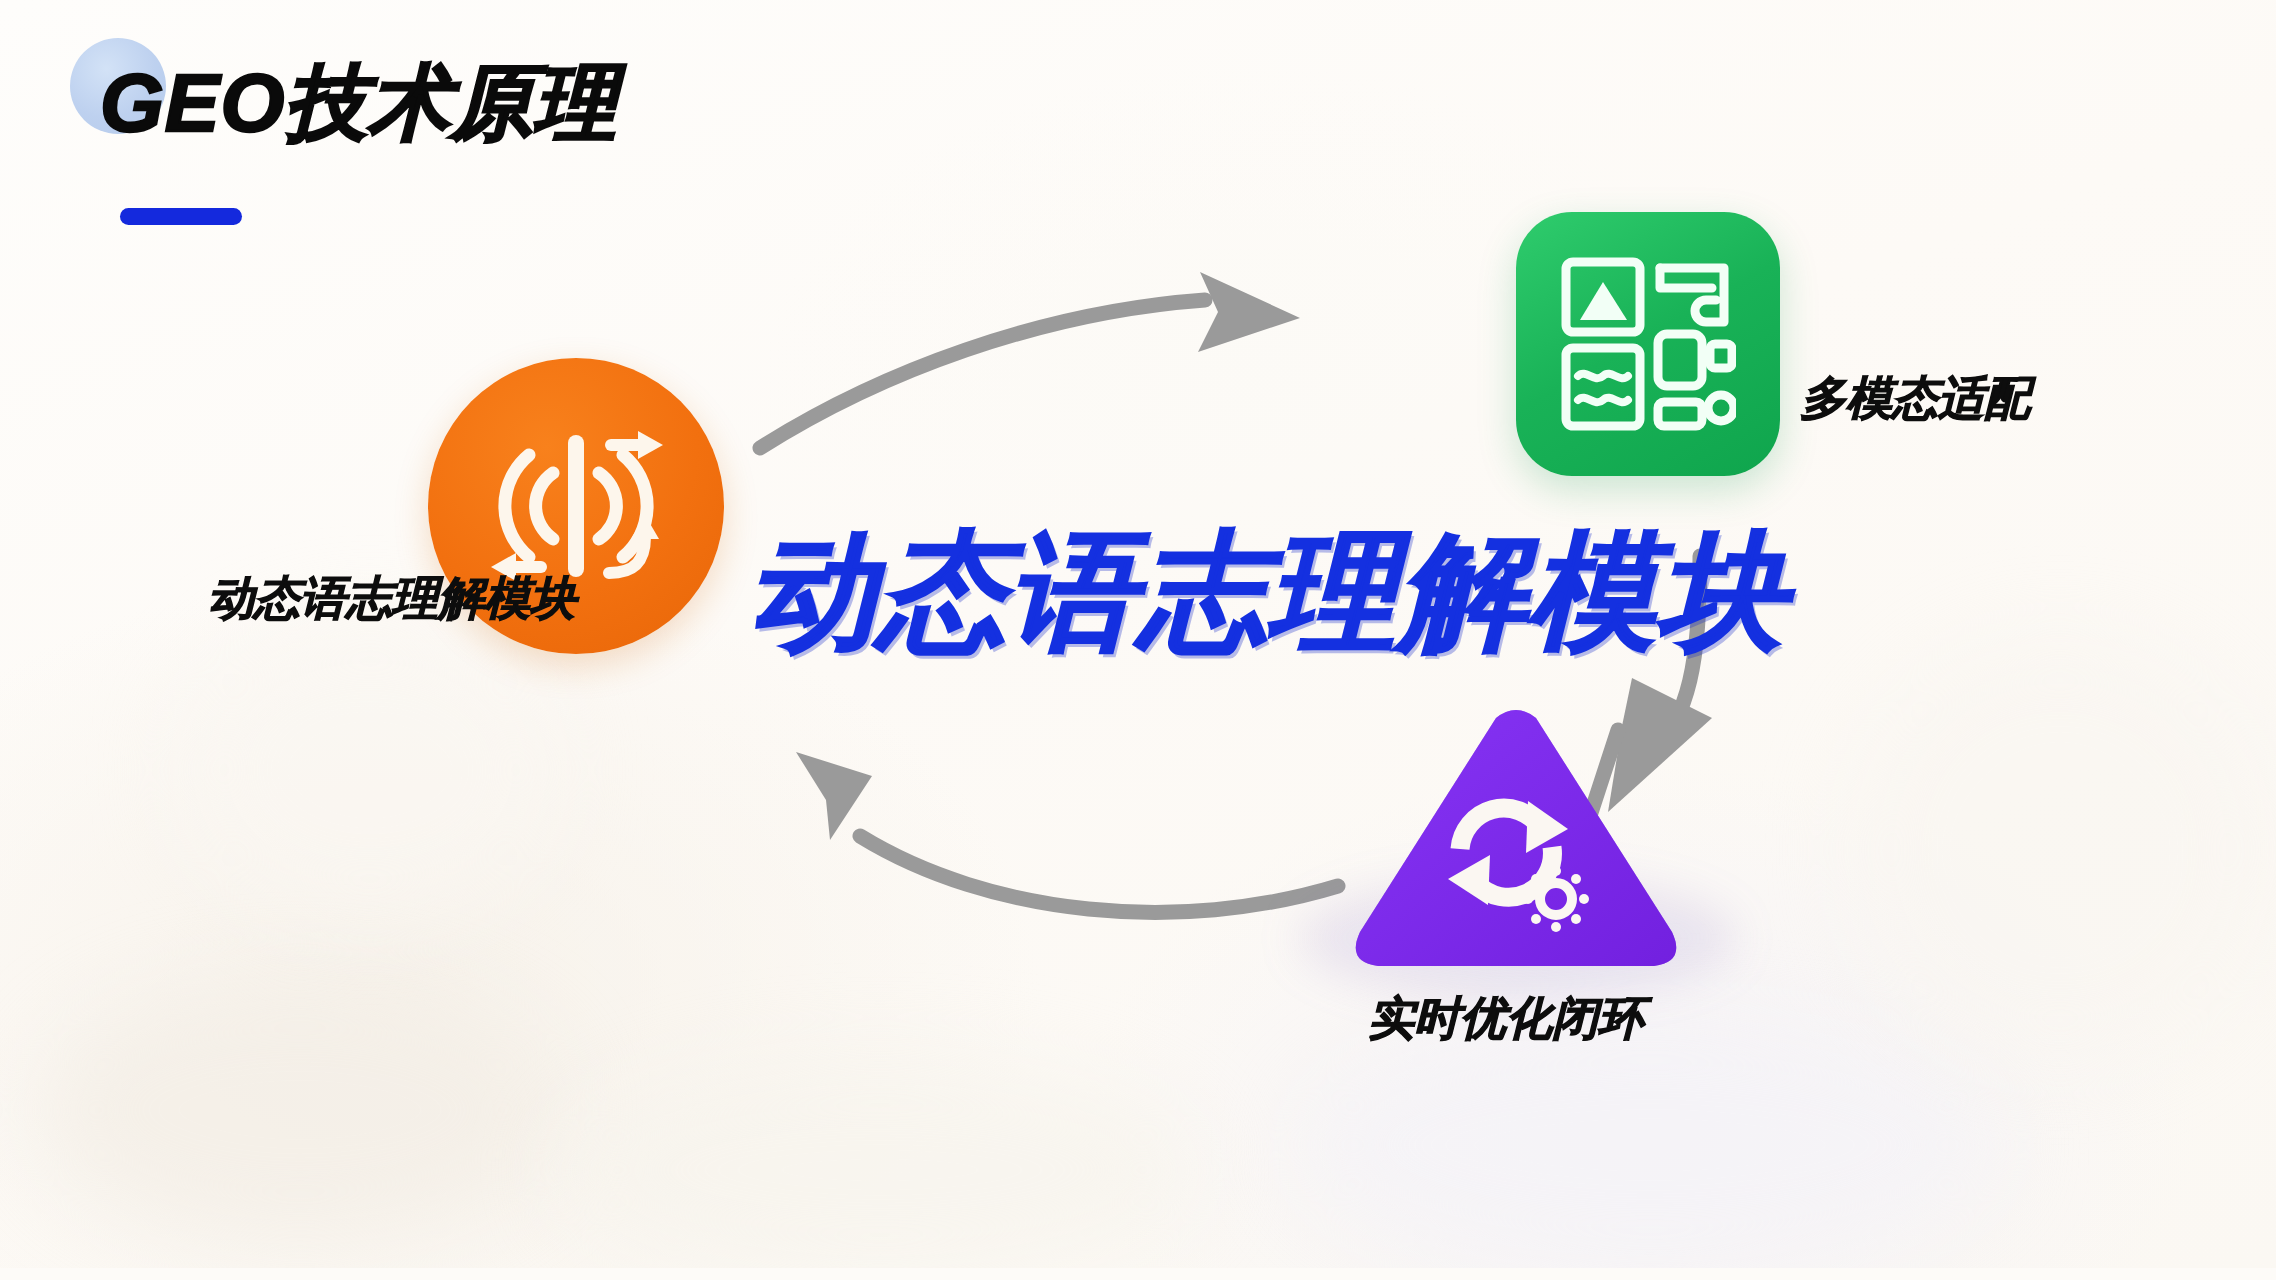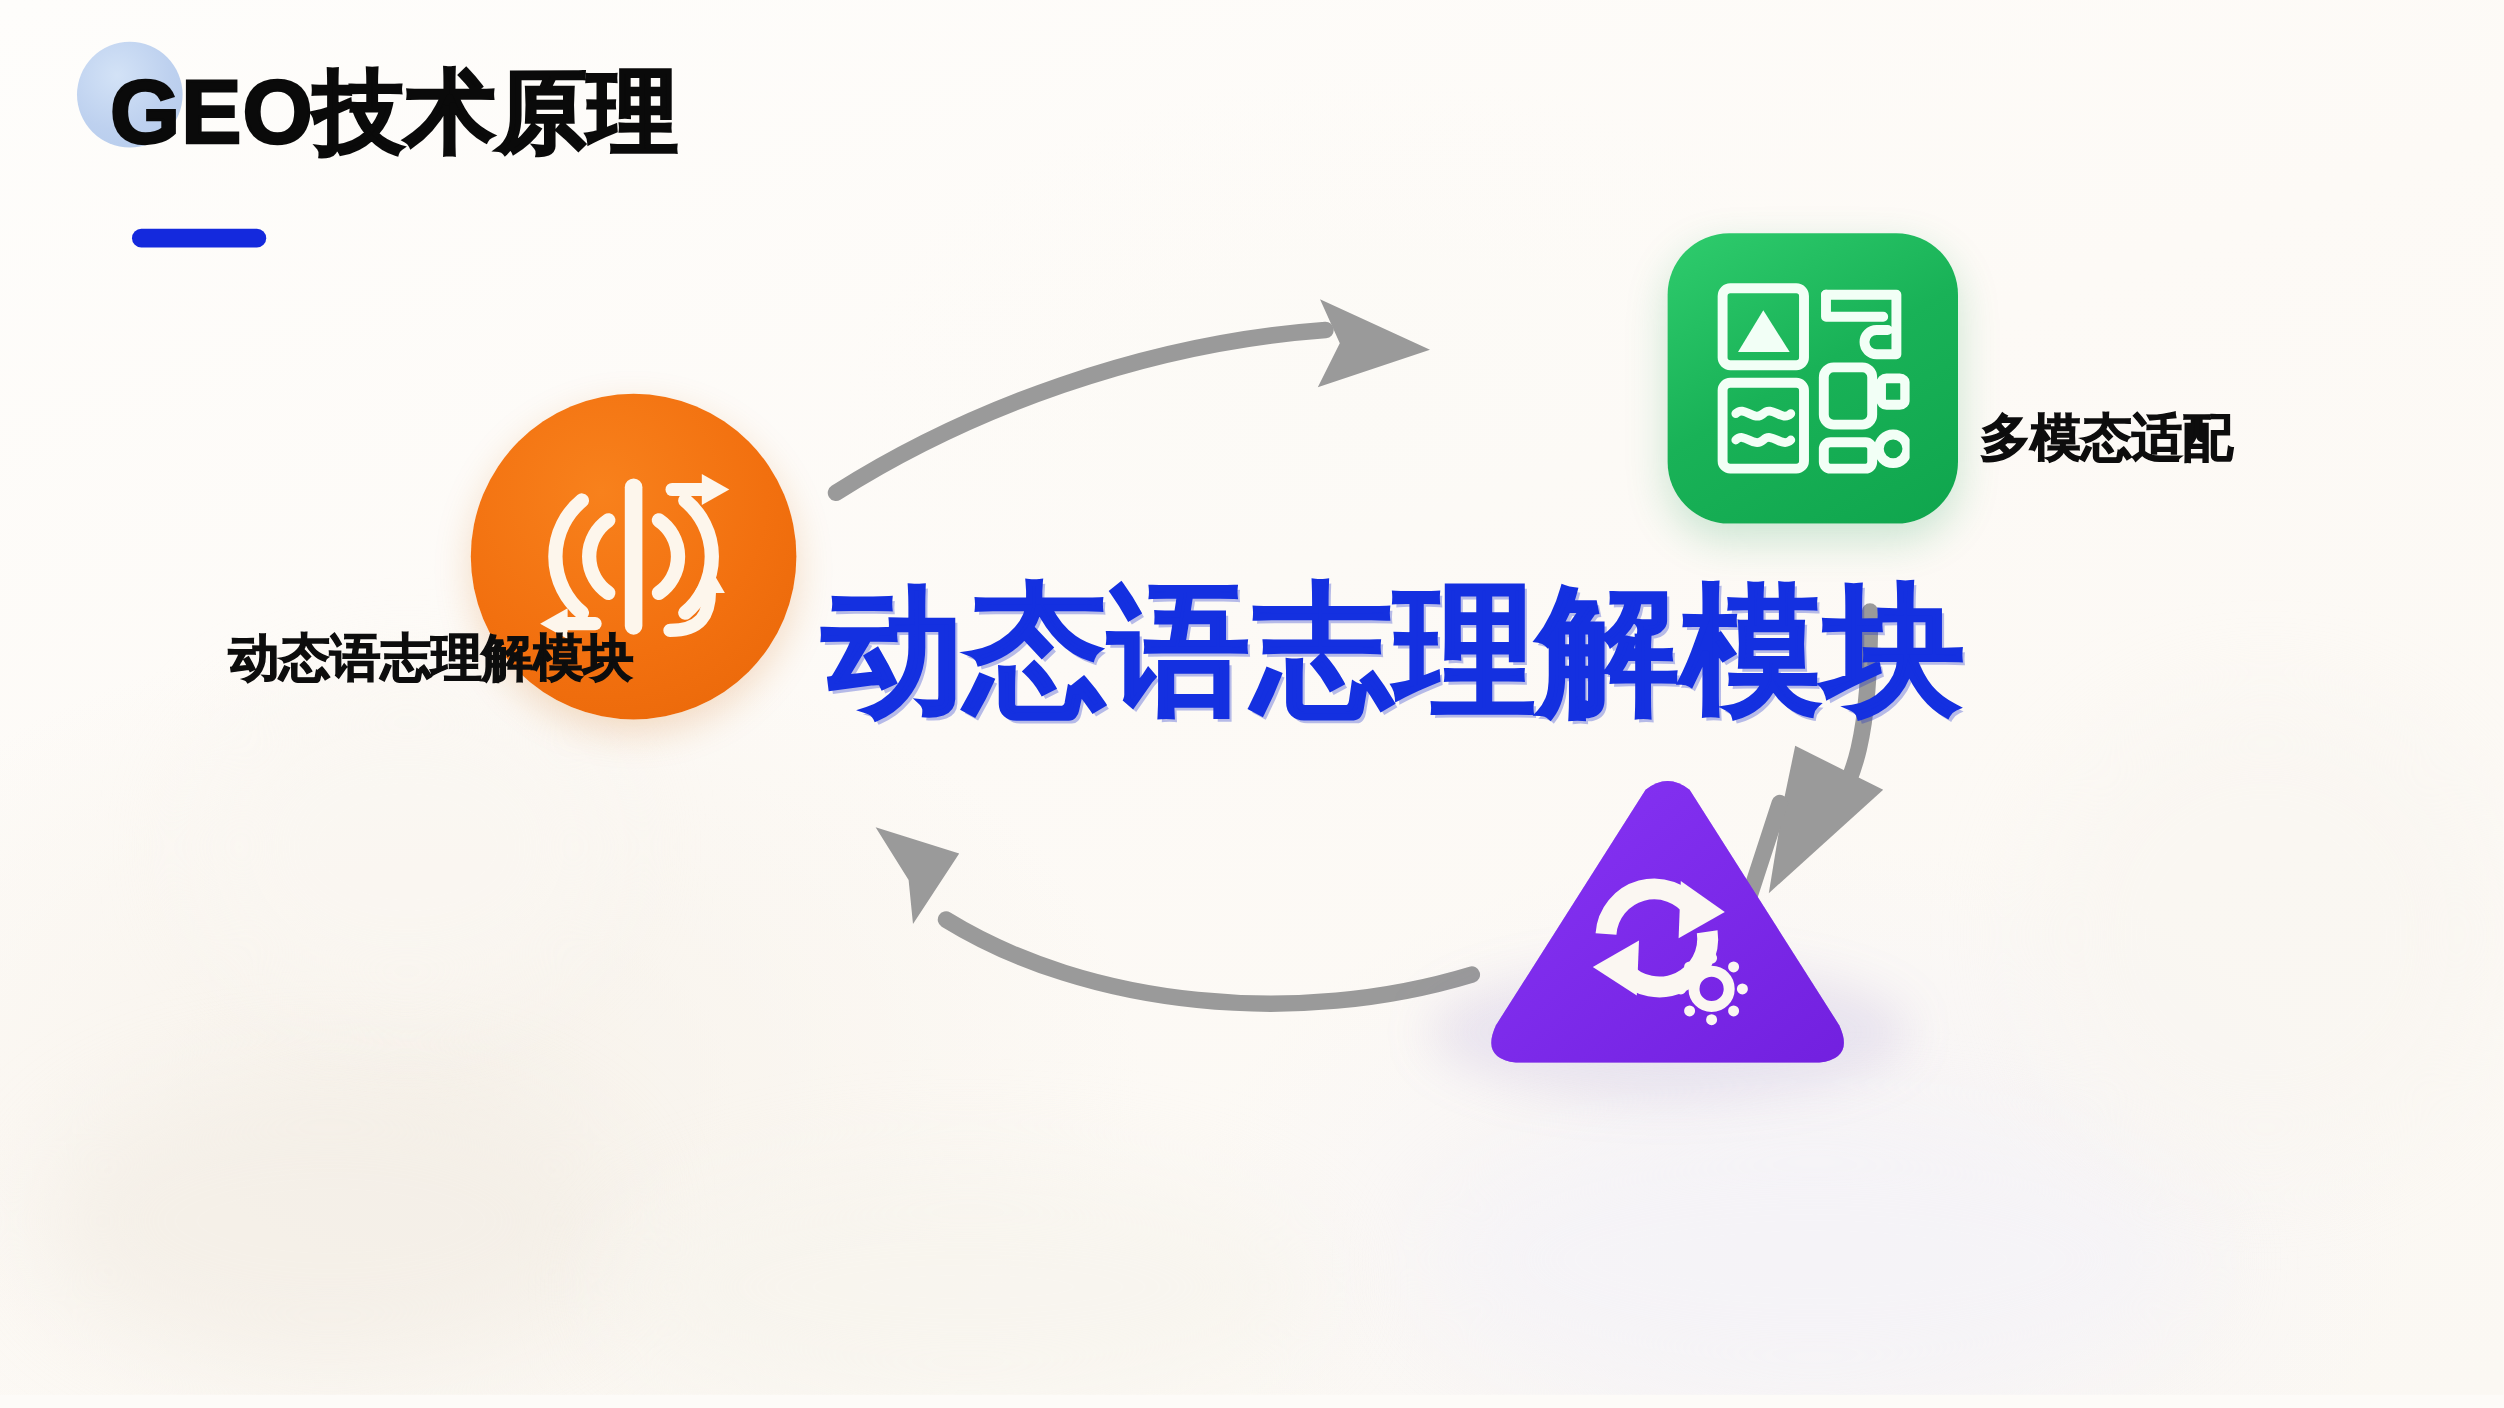--- a/index.html
+++ b/index.html
@@ -18,20 +18,21 @@
   #slide {
     position: relative;
     width: 2276px;
     height: 1268px;
     background:
       radial-gradient(ellipse 900px 600px at 18% 78%, rgba(246,241,233,0.85) 0%, rgba(253,251,248,0) 70%),
       radial-gradient(ellipse 800px 500px at 72% 88%, rgba(244,242,248,0.8) 0%, rgba(253,251,248,0) 70%),
       radial-gradient(ellipse 700px 450px at 55% 30%, rgba(252,250,246,0.9) 0%, rgba(253,251,248,0) 70%),
       linear-gradient(160deg, #fefdfb 0%, #fdfaf6 45%, #fbf8f3 100%);
     overflow: hidden;
+    font-style: italic;
   }
 
   
   .bg-blotch { position:absolute; border-radius:50%; filter: blur(42px); pointer-events:none; }
   .bg-b1 { left:40px;  top:980px;  width:520px; height:260px; background:rgba(243,238,229,0.75); }
   .bg-b2 { left:560px; top:1060px; width:640px; height:220px; background:rgba(247,243,236,0.7); }
   .bg-b3 { left:1300px;top:1020px; width:700px; height:250px; background:rgba(245,243,248,0.65); }
   .bg-b4 { left:1850px;top:640px;  width:420px; height:420px; background:rgba(248,245,240,0.6); }
   .bg-b5 { left:180px; top:620px;  width:380px; height:300px; background:rgba(250,247,241,0.6); }
 
@@ -297,14 +298,15 @@
           <circle cx="152" cy="112" r="5"></circle>
           <circle cx="144" cy="132" r="5"></circle>
           <circle cx="124" cy="140" r="5"></circle>
           <circle cx="104" cy="132" r="5"></circle>
           <circle cx="96" cy="112" r="5"></circle>
           <circle cx="104" cy="92" r="5"></circle>
         </g>
       </svg>
     </div>
   </div>
+  <div id="label-loop">实时优化闭环</div>
 
 </div>
 
 </body></html>

